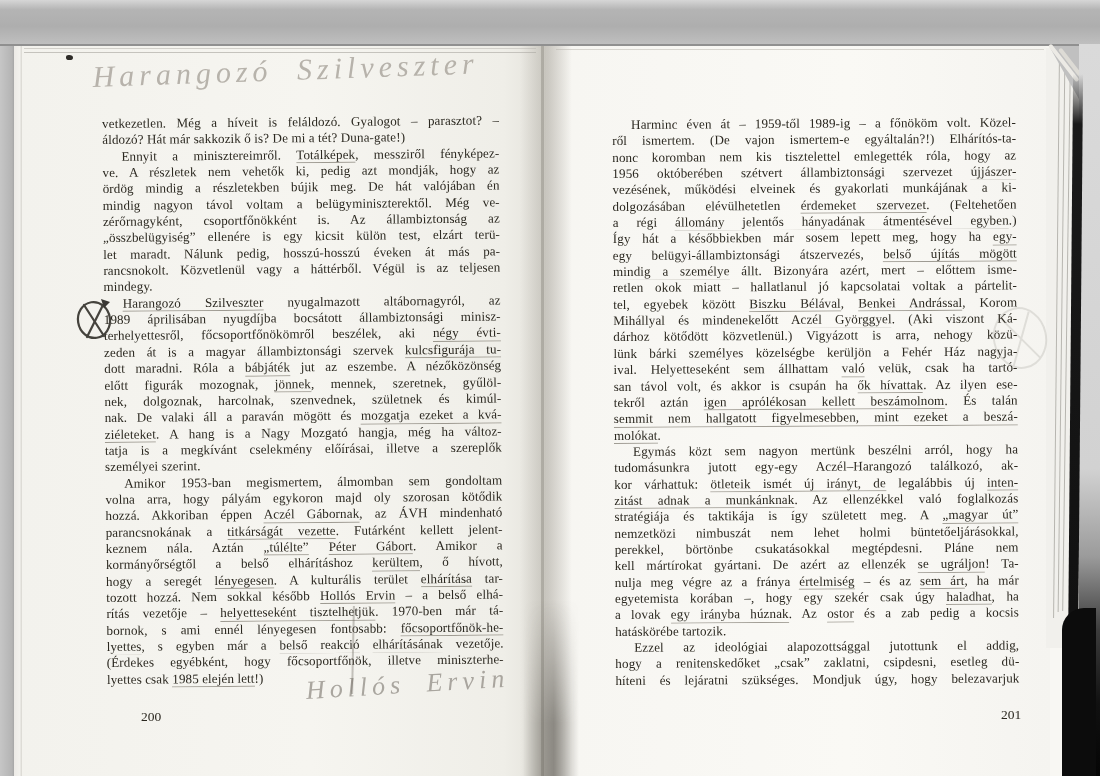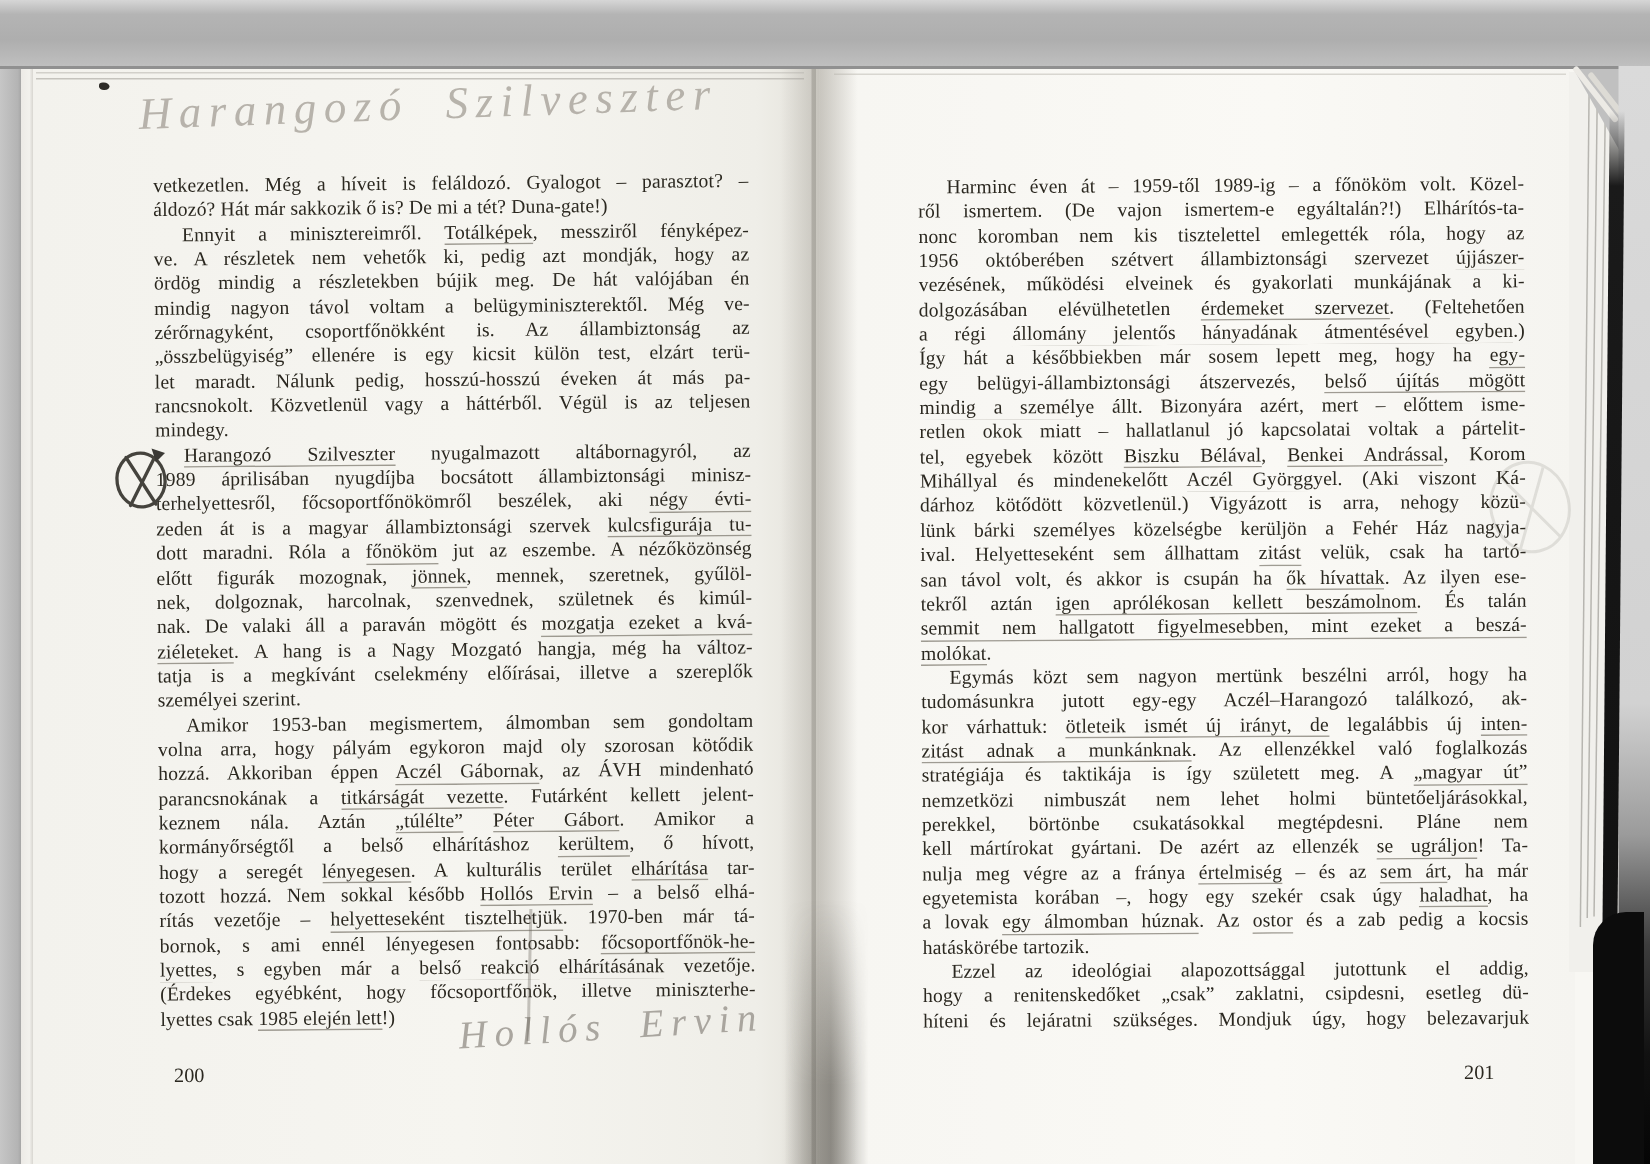--- a/index.html
+++ b/index.html
@@ -49,21 +49,21 @@
   
   .page-text{position:absolute;width:397px;color:#2b2820;font-size:13.1px;line-height:16.35px;
     letter-spacing:.1px;transform-origin:left top;z-index:7;}
   .pt-left{left:102px;top:116px;transform:rotate(-.5deg);}
   .pt-right{left:612px;top:117px;width:404px;transform:rotate(-.35deg);}
   .line{height:16.35px;overflow:hidden;text-align:justify;text-align-last:justify;}
   .line.last{text-align-last:left;}
   .line.indent{text-indent:19px;}
   .pencil-underline{border-bottom:1.4px solid rgba(104,98,87,.62);padding-bottom:.5px;}
 
-  .page-number{position:absolute;color:#2b2820;font-size:13.5px;z-index:7;}
+  .page-number{position:absolute;color:#2b2820;font-size:13.5px;z-index:7;margin-left:25px;}
   .pn-left{left:116px;top:709px;}
   .pn-right{left:976px;top:707px;}
 
   
   .handwriting{position:absolute;font-style:italic;z-index:8;transform-origin:left top;white-space:nowrap;}
   .hw-top{left:92px;top:60px;font-size:30px;letter-spacing:5px;word-spacing:12px;color:#a8a39b;opacity:.8;transform:rotate(-2deg);}
   .hw-bottom{left:305px;top:676px;font-size:26px;letter-spacing:5px;word-spacing:10px;color:#9d9992;opacity:.85;transform:rotate(-3.5deg);}
 
   .margin-mark{position:absolute;left:74px;top:294px;z-index:8;}
   .ghost-mark{position:absolute;left:990px;top:300px;z-index:8;opacity:.16;transform:rotate(-12deg);}
@@ -113,21 +113,21 @@
       <div class="line">mindig nagyon távol voltam a belügyminiszterektől. Még ve-</div>
       <div class="line">zérőrnagyként, csoportfőnökként is. Az állambiztonság az</div>
       <div class="line">„összbelügyiség” ellenére is egy kicsit külön test, elzárt terü-</div>
       <div class="line">let maradt. Nálunk pedig, hosszú-hosszú éveken át más pa-</div>
       <div class="line">rancsnokolt. Közvetlenül vagy a háttérből. Végül is az teljesen</div>
       <div class="line last">mindegy.</div>
       <div class="line indent"><span class="pencil-underline">Harangozó Szilveszter</span> nyugalmazott altábornagyról, az</div>
       <div class="line">1989 áprilisában nyugdíjba bocsátott állambiztonsági minisz-</div>
       <div class="line">terhelyettesről, főcsoportfőnökömről beszélek, aki <span class="pencil-underline">négy évti-</span></div>
       <div class="line">zeden át is a magyar állambiztonsági szervek <span class="pencil-underline">kulcsfigurája tu-</span></div>
-      <div class="line">dott maradni. Róla a <span class="pencil-underline">főnököm</span> jut az eszembe. A nézőközönség</div>
+      <div class="line">dott maradni. Róla a <span class="pencil-underline">bábjáték</span> jut az eszembe. A nézőközönség</div>
       <div class="line">előtt figurák mozognak, <span class="pencil-underline">jönnek</span>, mennek, szeretnek, gyűlöl-</div>
       <div class="line">nek, dolgoznak, harcolnak, szenvednek, születnek és kimúl-</div>
       <div class="line">nak. De valaki áll a paraván mögött és <span class="pencil-underline">mozgatja ezeket a kvá-</span></div>
       <div class="line"><span class="pencil-underline">ziéleteket</span>. A hang is a Nagy Mozgató hangja, még ha változ-</div>
       <div class="line">tatja is a megkívánt cselekmény előírásai, illetve a szereplők</div>
       <div class="line last">személyei szerint.</div>
       <div class="line indent">Amikor 1953-ban megismertem, álmomban sem gondoltam</div>
       <div class="line">volna arra, hogy pályám egykoron majd oly szorosan kötődik</div>
       <div class="line">hozzá. Akkoriban éppen <span class="pencil-underline">Aczél Gábornak</span>, az ÁVH mindenható</div>
       <div class="line">parancsnokának a <span class="pencil-underline">titkárságát vezette</span>. Futárként kellett jelent-</div>
@@ -150,36 +150,36 @@
       <div class="line">dolgozásában elévülhetetlen <span class="pencil-underline">érdemeket szervezet</span>. (Feltehetően</div>
       <div class="line">a régi <span class="pencil-underline">állomány jelentős hányadának átmentésével egyben</span>.)</div>
       <div class="line">Így hát a későbbiekben már sosem lepett meg, hogy ha <span class="pencil-underline">egy-</span></div>
       <div class="line">egy belügyi-állambiztonsági átszervezés, <span class="pencil-underline">belső újítás mögött</span></div>
       <div class="line"><span class="pencil-underline">mindig a személye</span> állt. Bizonyára azért, mert – előttem isme-</div>
       <div class="line">retlen okok miatt – hallatlanul jó kapcsolatai voltak a pártelit-</div>
       <div class="line">tel, egyebek között <span class="pencil-underline">Biszku Bélával</span>, <span class="pencil-underline">Benkei Andrással</span>, Korom</div>
       <div class="line">Mihállyal és mindenekelőtt <span class="pencil-underline">Aczél Györggyel</span>. (Aki viszont Ká-</div>
       <div class="line">dárhoz kötődött közvetlenül.) Vigyázott is arra, nehogy közü-</div>
       <div class="line">lünk bárki személyes közelségbe kerüljön a Fehér Ház nagyja-</div>
-      <div class="line">ival. Helyetteseként sem állhattam <span class="pencil-underline">zitást</span> velük, csak ha tartó-</div>
+      <div class="line">ival. Helyetteseként sem állhattam <span class="pencil-underline">való</span> velük, csak ha tartó-</div>
       <div class="line">san távol volt, és akkor is csupán ha <span class="pencil-underline">ők hívattak</span>. Az ilyen ese-</div>
       <div class="line">tekről aztán <span class="pencil-underline">igen aprólékosan kellett beszámolnom</span>. És talán</div>
       <div class="line"><span class="pencil-underline">semmit nem hallgatott figyelmesebben, mint ezeket a beszá-</span></div>
       <div class="line last"><span class="pencil-underline">molókat</span>.</div>
       <div class="line indent">Egymás közt sem nagyon mertünk beszélni arról, hogy ha</div>
       <div class="line">tudomásunkra jutott egy-egy Aczél–Harangozó találkozó, ak-</div>
       <div class="line">kor várhattuk: <span class="pencil-underline">ötleteik ismét új irányt, de</span> legalábbis új <span class="pencil-underline">inten-</span></div>
       <div class="line"><span class="pencil-underline">zitást adnak a munkánknak</span>. Az ellenzékkel való foglalkozás</div>
       <div class="line">stratégiája és taktikája is így született meg. A <span class="pencil-underline">„magyar út”</span></div>
       <div class="line">nemzetközi nimbuszát nem lehet holmi büntetőeljárásokkal,</div>
       <div class="line">perekkel, börtönbe csukatásokkal megtépdesni. Pláne nem</div>
       <div class="line">kell mártírokat gyártani. De azért az ellenzék <span class="pencil-underline">se ugráljon</span>! Ta-</div>
       <div class="line">nulja meg végre az a fránya <span class="pencil-underline">értelmiség</span> – és az <span class="pencil-underline">sem árt</span>, ha már</div>
       <div class="line">egyetemista korában –, hogy egy szekér csak úgy <span class="pencil-underline">haladhat</span>, ha</div>
-      <div class="line">a lovak <span class="pencil-underline">egy álmomban húznak</span>. Az <span class="pencil-underline">ostor</span> és a zab pedig a kocsis</div>
+      <div class="line">a lovak <span class="pencil-underline">egy irányba húznak</span>. Az <span class="pencil-underline">ostor</span> és a zab pedig a kocsis</div>
       <div class="line last">hatáskörébe tartozik.</div>
       <div class="line indent">Ezzel az ideológiai alapozottsággal jutottunk el addig,</div>
       <div class="line">hogy a renitenskedőket „csak” zaklatni, csipdesni, esetleg dü-</div>
       <div class="line">híteni és lejáratni szükséges. Mondjuk úgy, hogy belezavarjuk</div>
     </div>
 
   <div class="page-number pn-left">200</div>
   <div class="page-number pn-right">201</div>
 
   <div class="handwriting hw-top">Harangozó Szilveszter</div>

